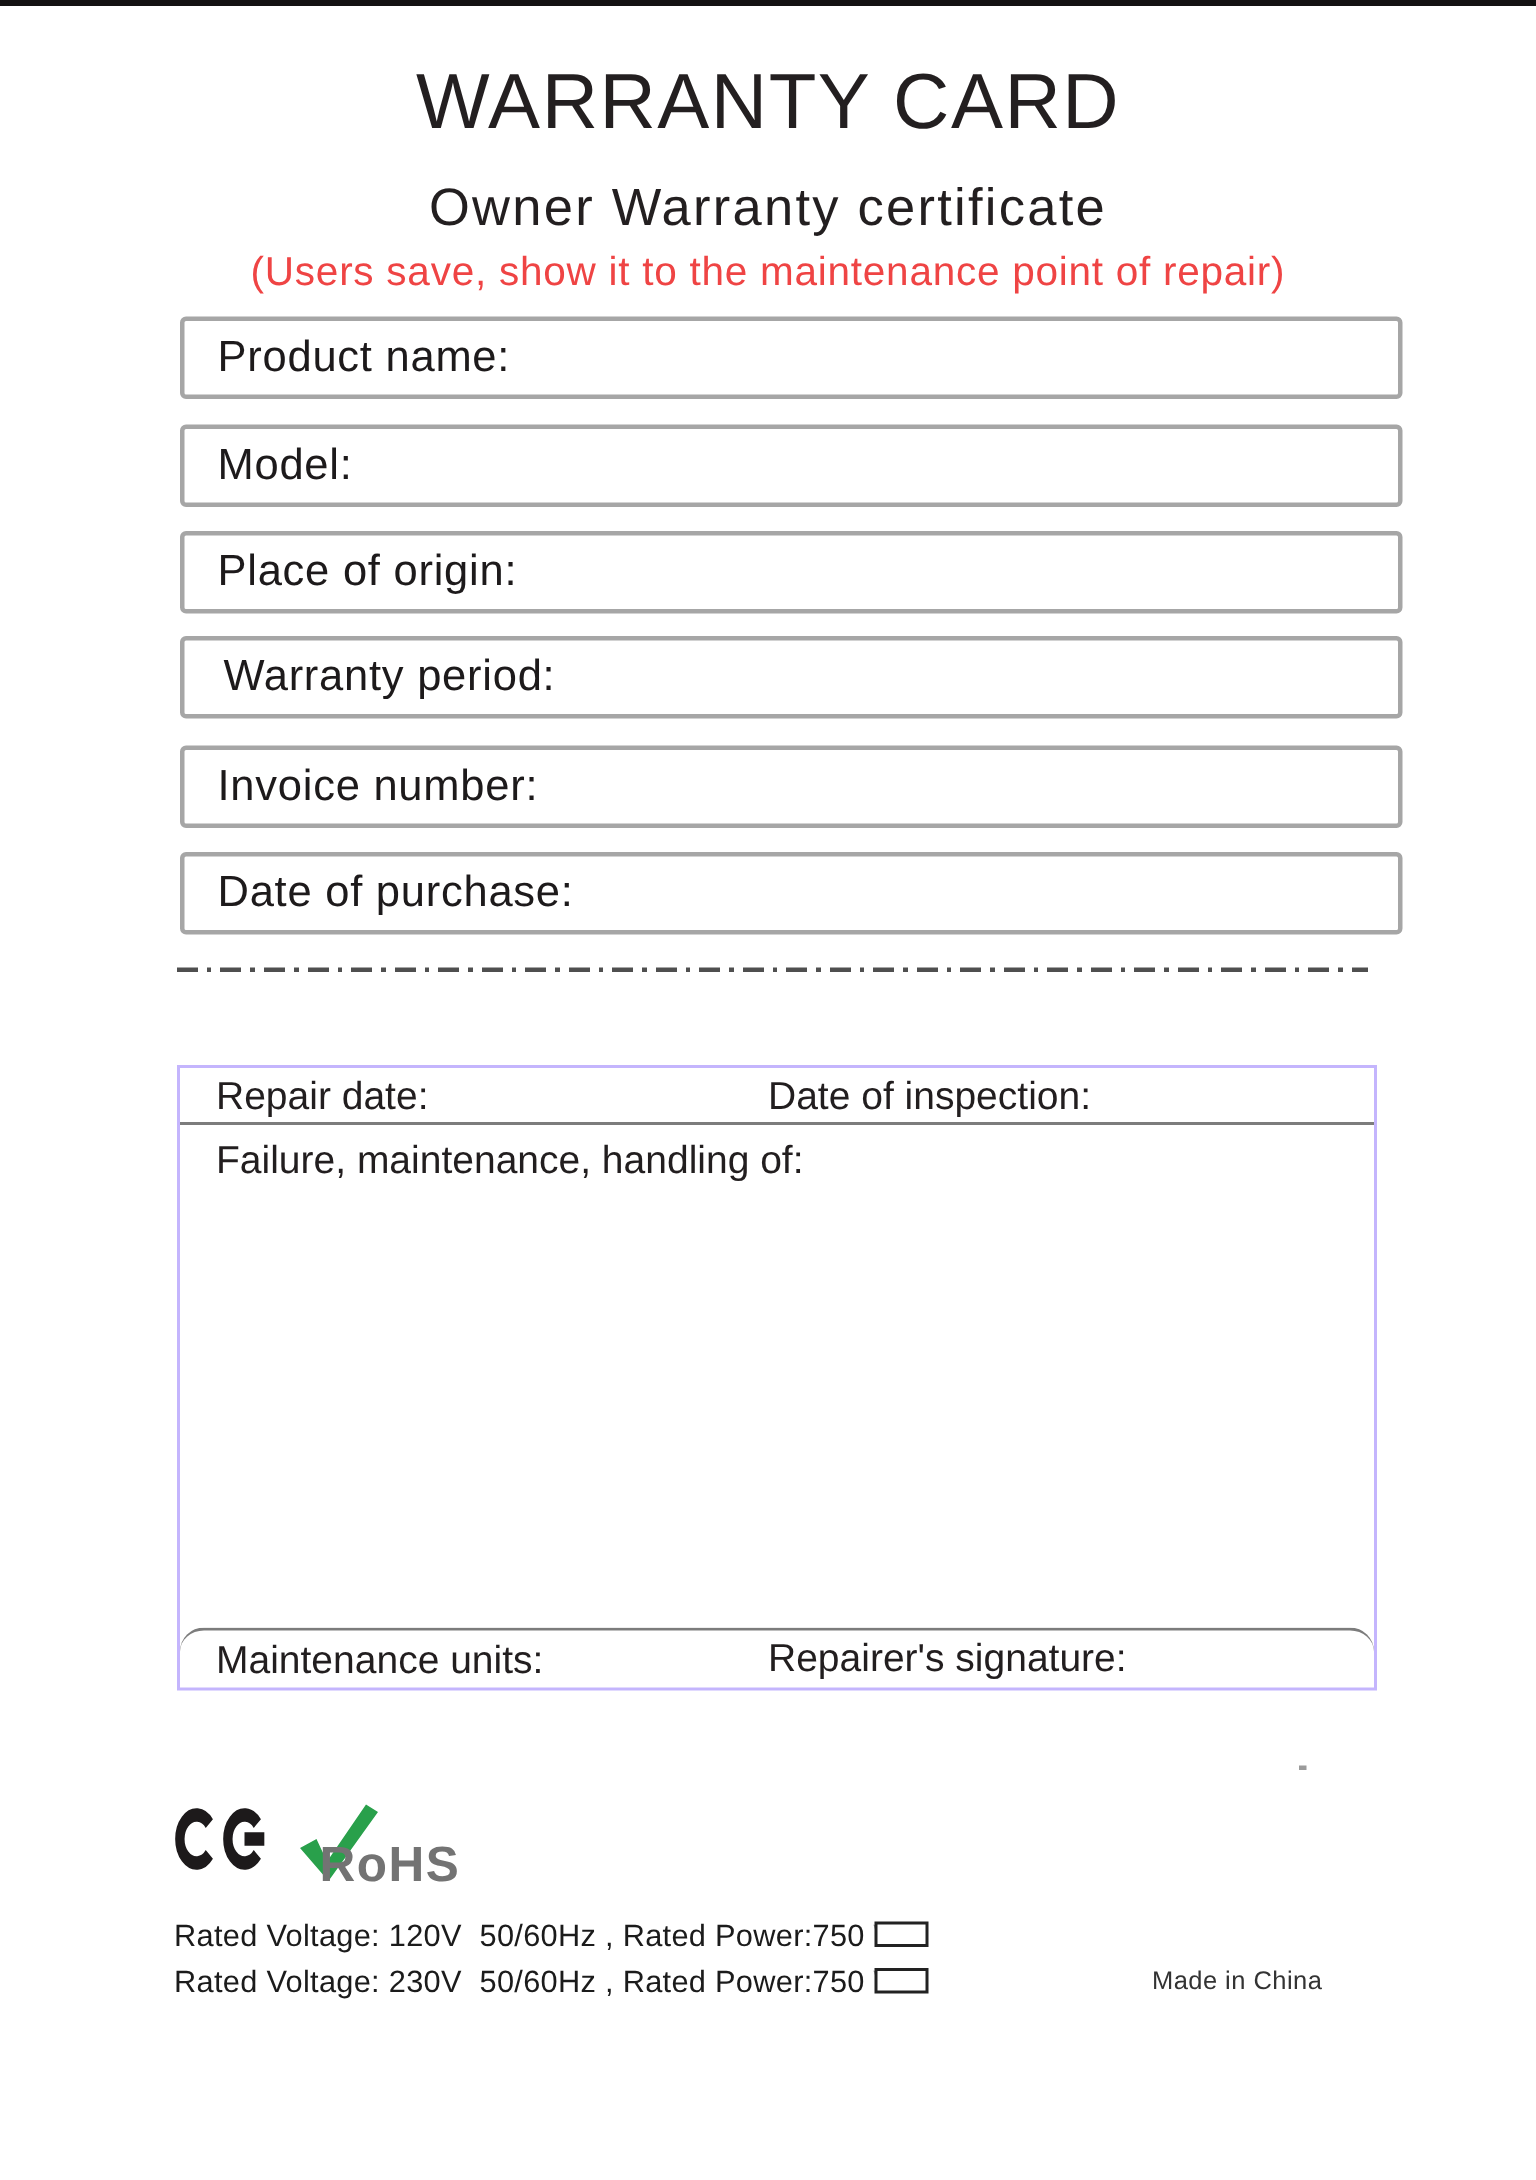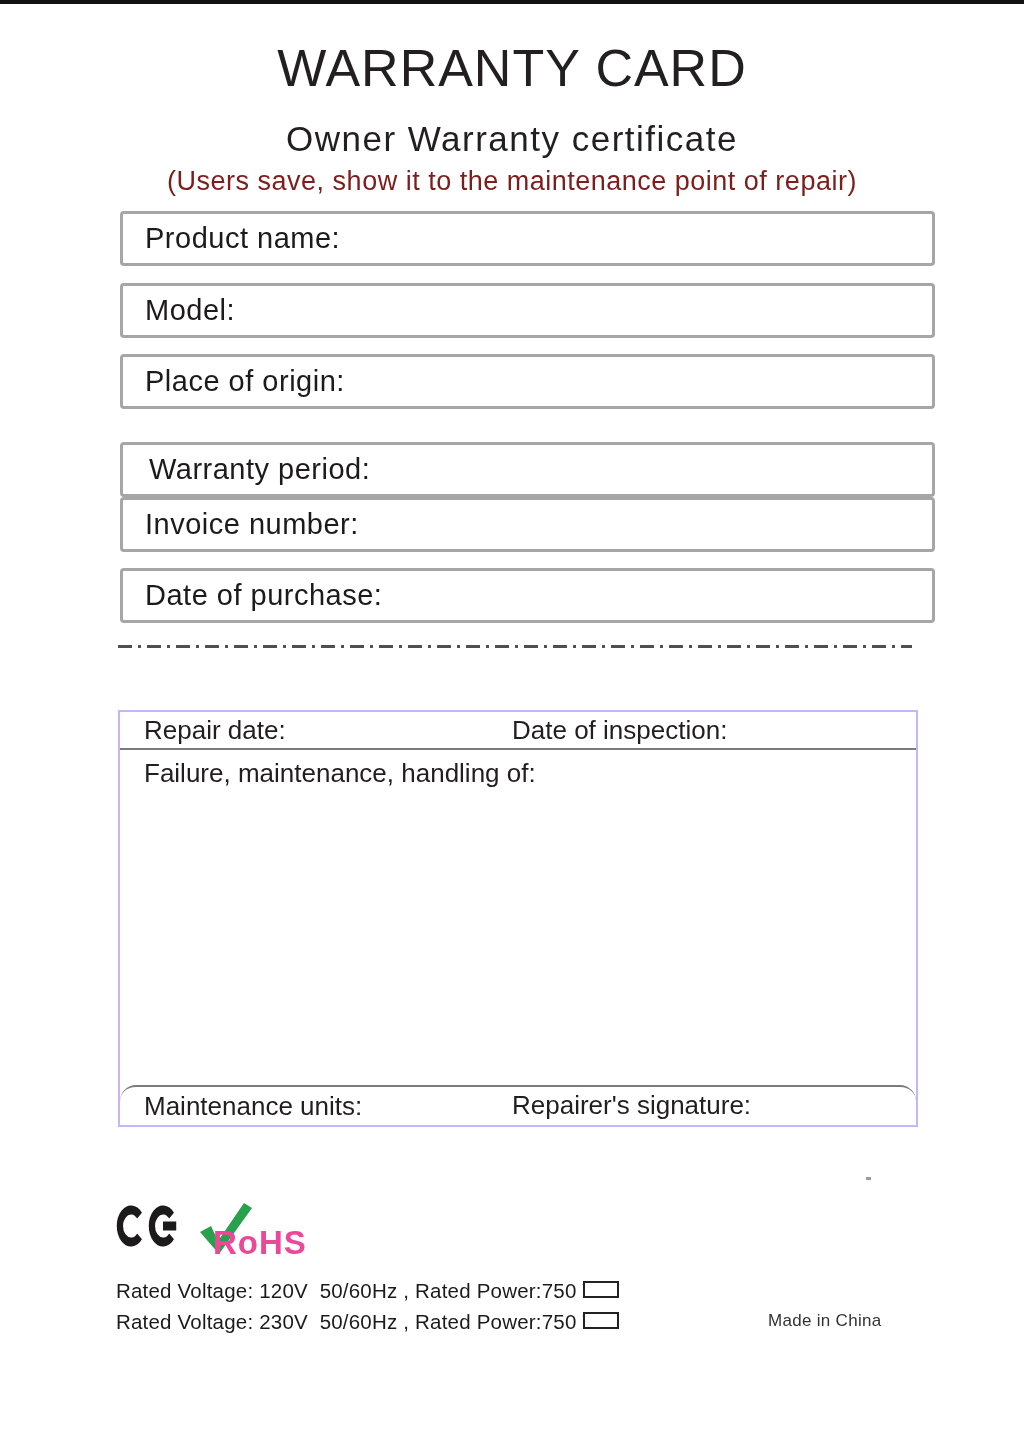--- a/index.html
+++ b/index.html
@@ -27,21 +27,21 @@
   .doc-subtitle {
     position: absolute; top: 119px; left: 0; width: 1024px;
     text-align: center;
     font-size: 35px; letter-spacing: 1.5px;
     color: #231f20;
   }
   .doc-note {
     position: absolute; top: 166px; left: 0; width: 1024px;
     text-align: center;
     font-size: 27px; letter-spacing: 0.5px;
-    color: #7f1d1d;
+    color: #ef4444;
   }
   .field-box {
     position: absolute; left: 120px; width: 787px; height: 49px;
     border: 3px solid #a6a6a6; border-radius: 4px;
     display: flex; align-items: center;
     padding-left: 22px;
     background: #ffffff;
   }
   .field-box .label { font-size: 29px; letter-spacing: 0.5px; color: #1d1a1b; }
   .divider {
@@ -80,21 +80,21 @@
   .speck {
     position: absolute; left: 866px; top: 1177px;
     width: 5px; height: 3px; background: #9b9b9b;
   }
   .ce-logo { position: absolute; left: 115px; top: 1203px; }
   .rohs-logo { position: absolute; left: 195px; top: 1201px; width: 120px; height: 60px; }
   .rohs-check { position: absolute; left: 0; top: 0; }
   .rohs-text {
     position: absolute; left: 18px; top: 23px;
     font-size: 33px; font-weight: 700; letter-spacing: 1px;
-    color: #ec4899;
+    color: #737373;
   }
   .rating-line {
     position: absolute; left: 116px;
     font-size: 20.5px; color: #1b1b1b; letter-spacing: 0.2px;
     white-space: pre;
   }
   .rating-line-1 { top: 1279px; }
   .rating-line-2 { top: 1310px; }
   .rating-checkbox {
     position: absolute; left: 583px;
@@ -121,21 +121,21 @@
 
   <div class="field-box" style="top:211px">
     <span class="label">Product name:</span>
   </div>
   <div class="field-box" style="top:283px">
     <span class="label">Model:</span>
   </div>
   <div class="field-box" style="top:354px">
     <span class="label">Place of origin:</span>
   </div>
-  <div class="field-box" style="top:442px">
+  <div class="field-box" style="top:424px">
     <span class="label" style="padding-left:4px">Warranty period:</span>
   </div>
   <div class="field-box" style="top:497px">
     <span class="label">Invoice number:</span>
   </div>
   <div class="field-box" style="top:568px">
     <span class="label">Date of purchase:</span>
   </div>
 
   <div class="divider"></div>

